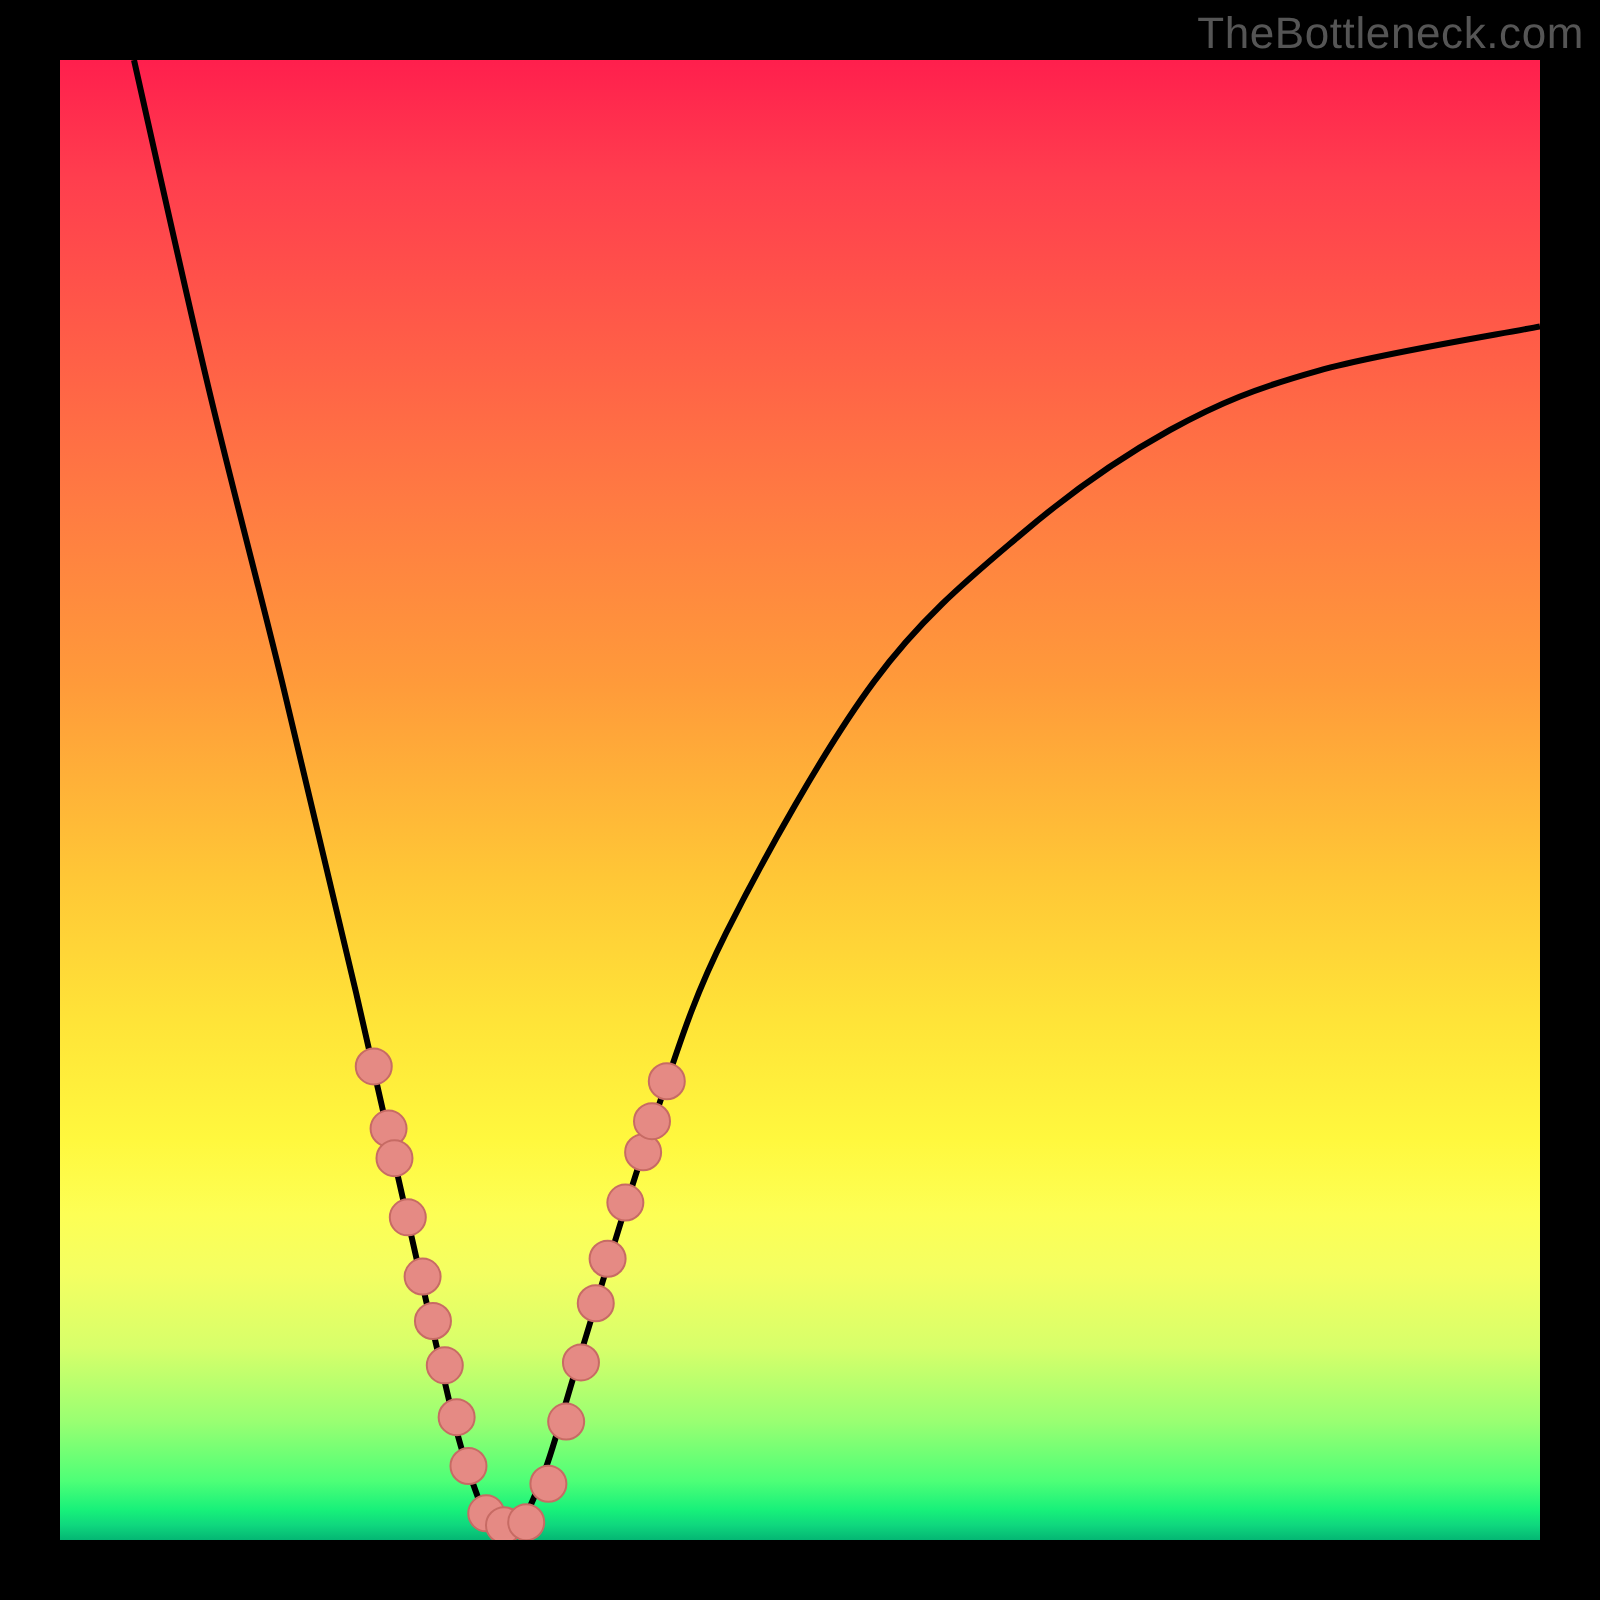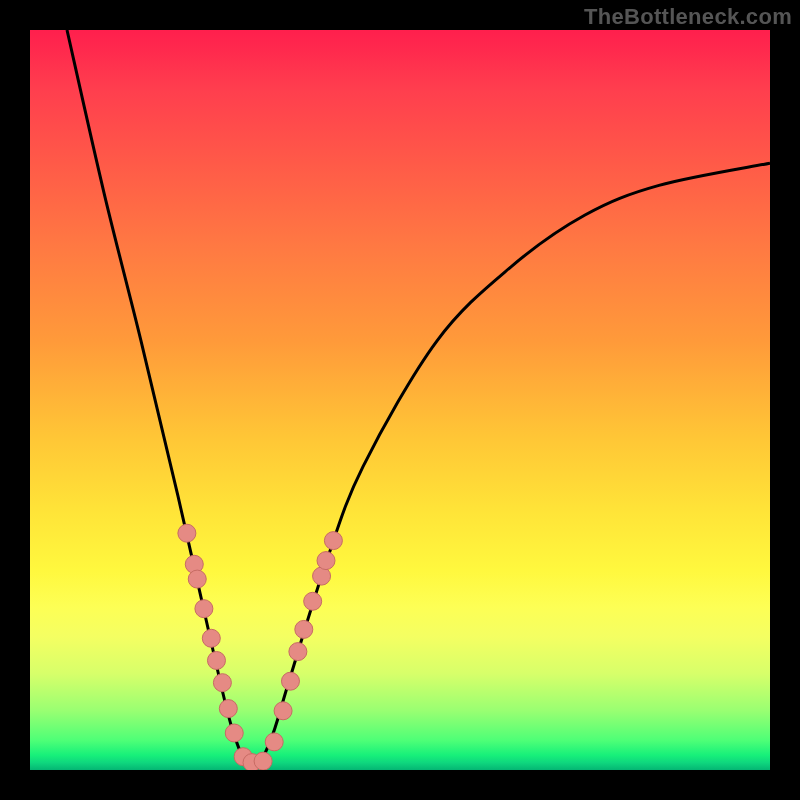--- a/index.html
+++ b/index.html
@@ -44,21 +44,21 @@
       #0fd77e 99%,
       #04b673 100%
     );
   }
   .watermark {
     position: absolute;
     top: 4px;
     right: 8px;
     color: #555;
     font-size: 22px;
-    font-weight: 700;
+    font-weight: 400;
     letter-spacing: 0.3px;
     user-select: none;
   }
   svg.curve {
     position: absolute;
     top: 0;
     left: 0;
     width: 740px;
     height: 740px;
   }

